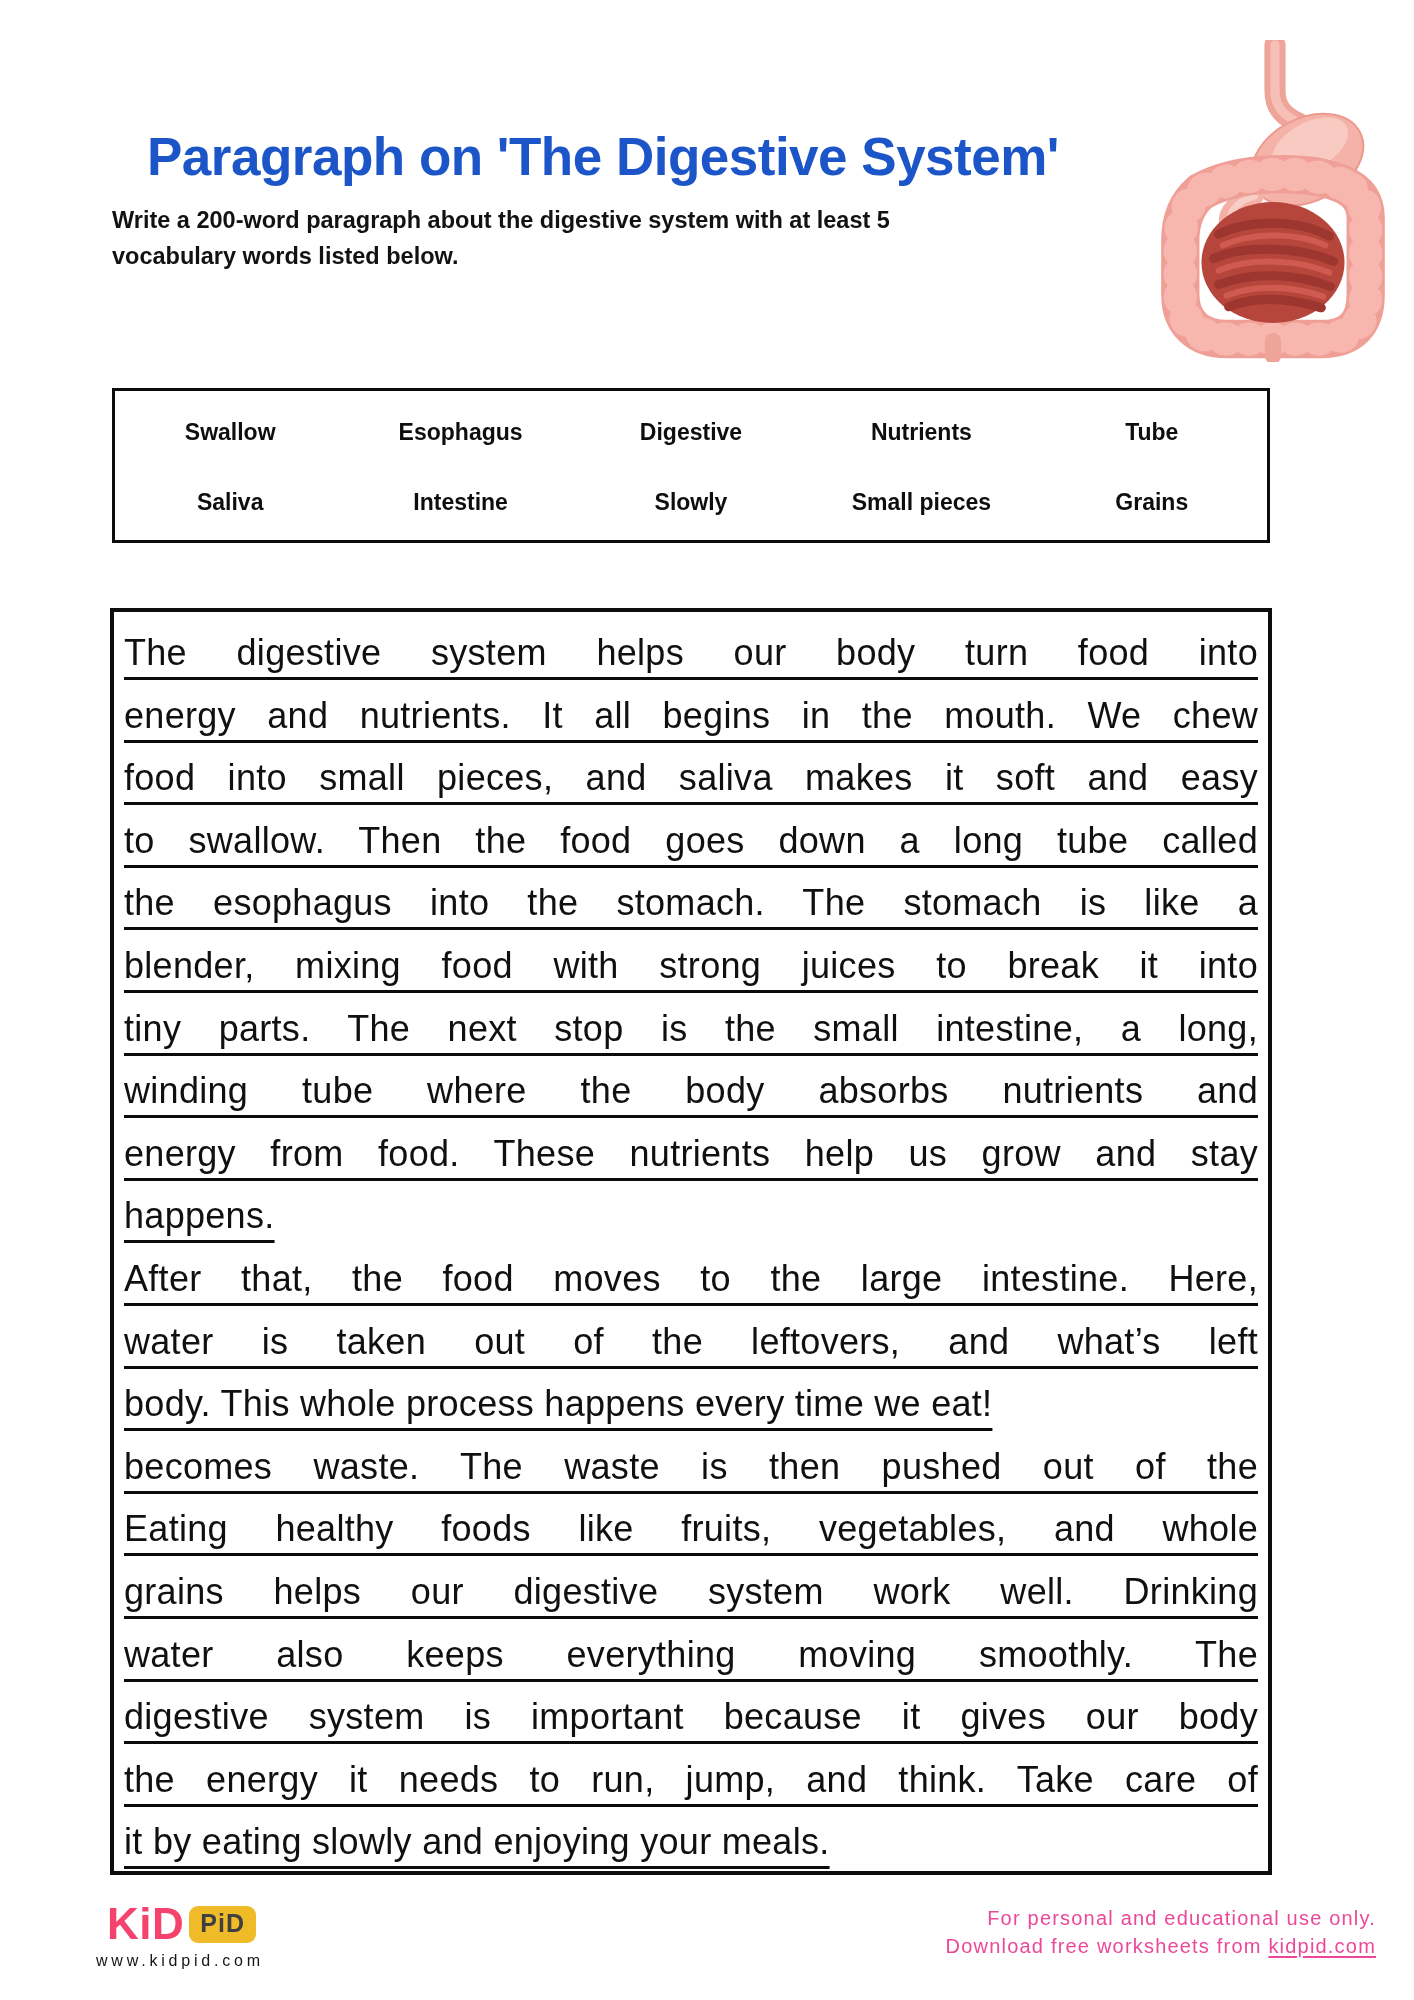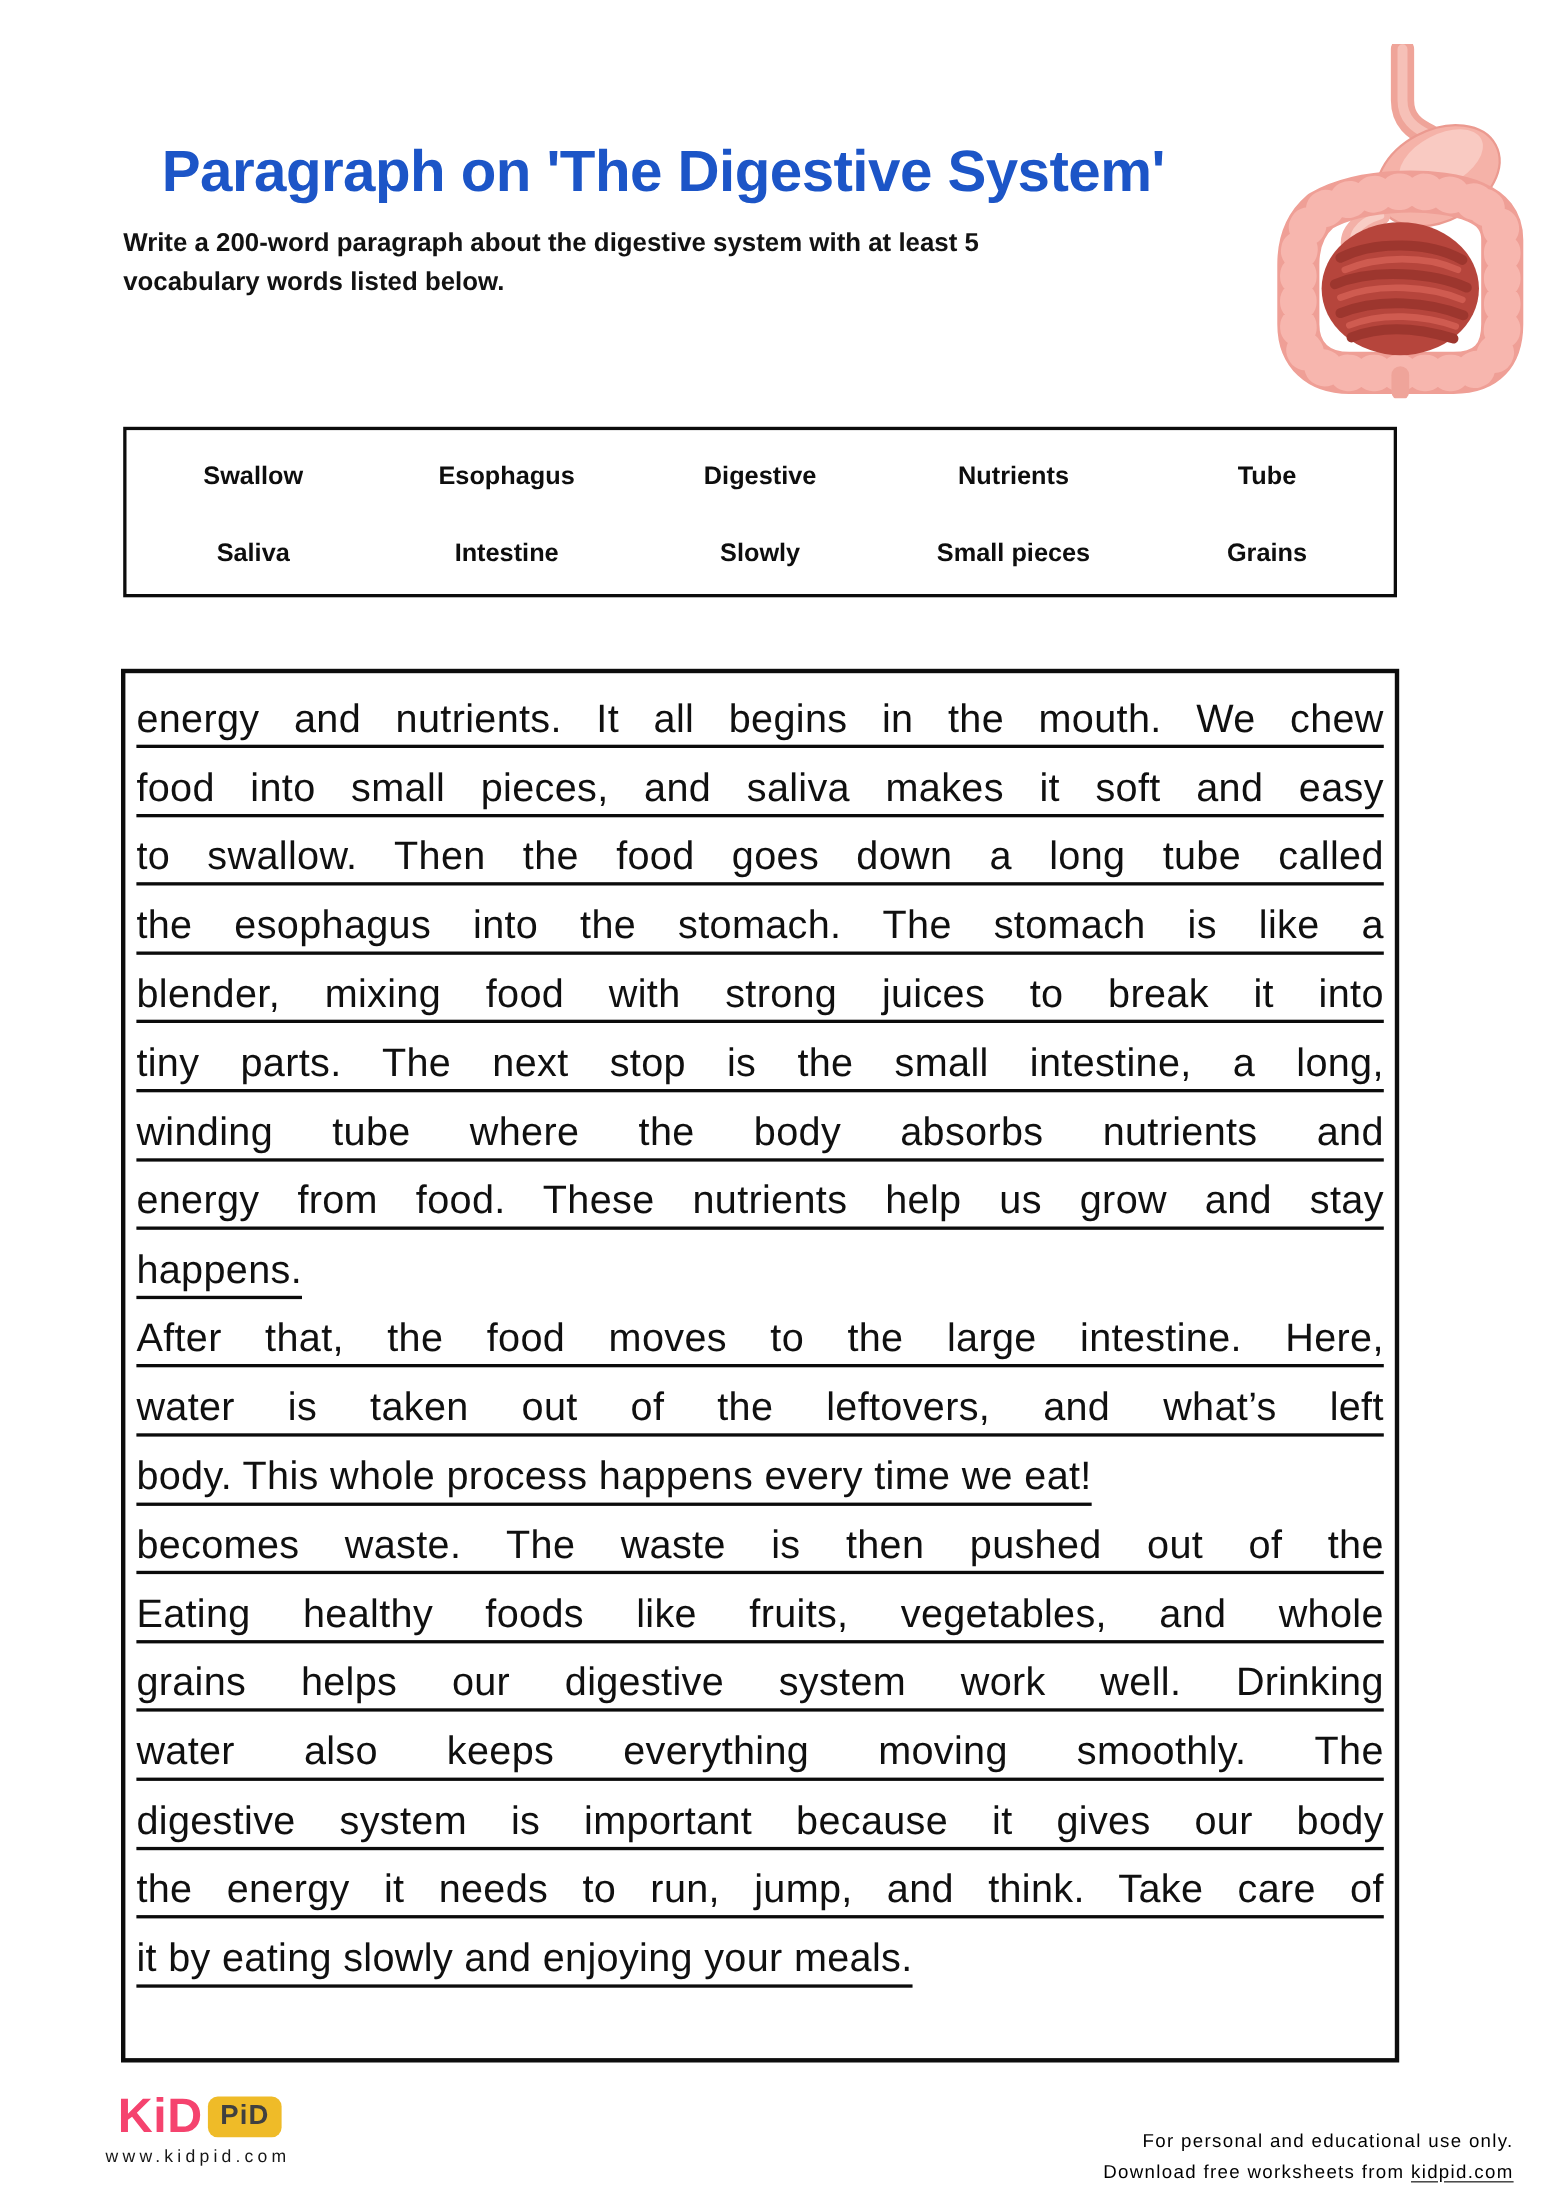--- a/index.html
+++ b/index.html
@@ -87,23 +87,22 @@
     font-size: 25px; font-weight: bold; letter-spacing: 1px;
     padding: 3px 11px 5px 11px; border-radius: 9px;
   }
   .logo-url {
     position: absolute; left: 96px; top: 1952px;
     font-size: 16px; letter-spacing: 3.8px; color: #161616;
   }
   .footer-note {
     position: absolute; right: 38px; top: 1905px;
     text-align: right;
-    font-size: 17px; line-height: 27.5px; color: #000000;
+    font-size: 20px; line-height: 27.5px; color: #ec4899;
     letter-spacing: 1.2px;
-    margin-top: 28px;
   }
   .footer-link { text-decoration: underline; text-underline-offset: 3px; text-align: center; }
 </style>
 </head>
 <body>
 
 <h1 class="title">Paragraph on 'The Digestive System'</h1>
 <div class="subtitle">
   <div>Write a 200-word paragraph about the digestive system with at least 5</div>
   <div>vocabulary words listed below.</div>
@@ -144,20 +143,21 @@
   <div class="vocab-word">Nutrients</div>
   <div class="vocab-word">Tube</div>
   <div class="vocab-word">Saliva</div>
   <div class="vocab-word">Intestine</div>
   <div class="vocab-word">Slowly</div>
   <div class="vocab-word">Small pieces</div>
   <div class="vocab-word">Grains</div>
 </div>
 
 <div class="para-box">
+  <div class="para-line justify">The digestive system helps our body turn food into</div>
   <div class="para-line justify">energy and nutrients. It all begins in the mouth. We chew</div>
   <div class="para-line justify">food into small pieces, and saliva makes it soft and easy</div>
   <div class="para-line justify">to swallow. Then the food goes down a long tube called</div>
   <div class="para-line justify">the esophagus into the stomach. The stomach is like a</div>
   <div class="para-line justify">blender, mixing food with strong juices to break it into</div>
   <div class="para-line justify">tiny parts. The next stop is the small intestine, a long,</div>
   <div class="para-line justify">winding tube where the body absorbs nutrients and</div>
   <div class="para-line justify">energy from food. These nutrients help us grow and stay</div>
   <div class="para-line">happens.</div>
   <div class="para-line justify">After that, the food moves to the large intestine. Here,</div>

